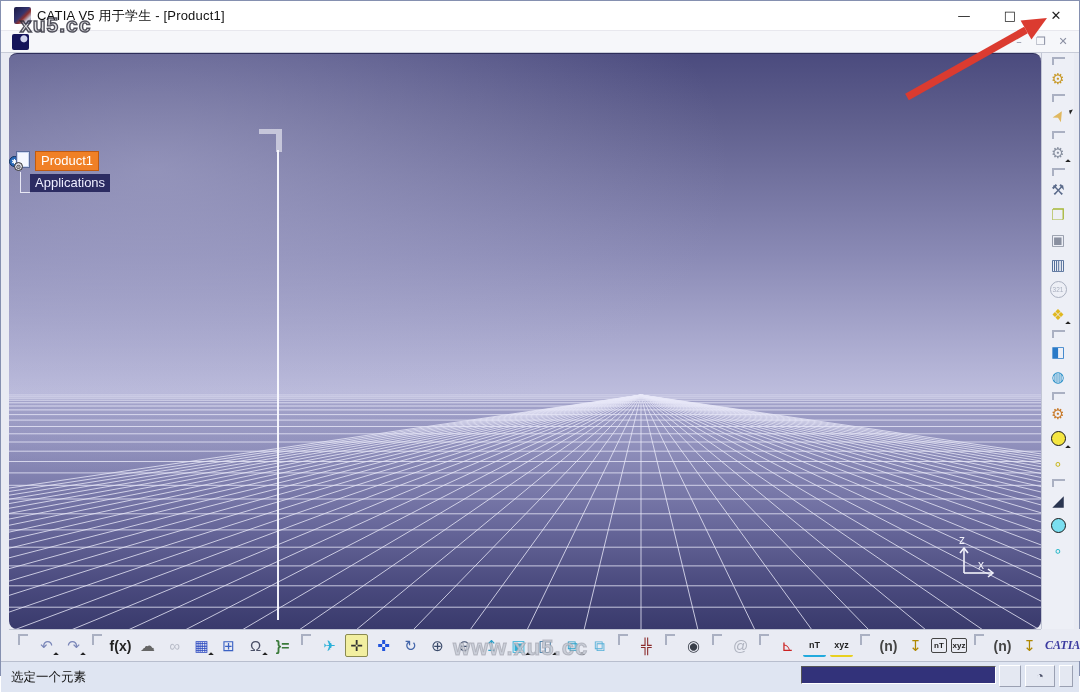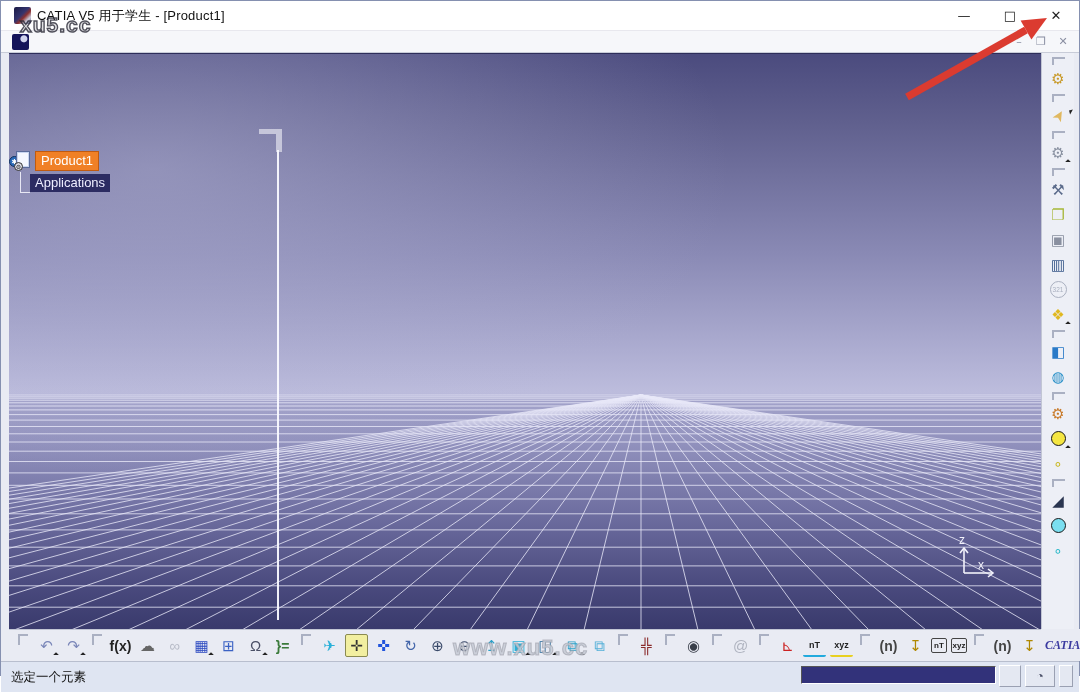--- a/index.html
+++ b/index.html
@@ -28,21 +28,21 @@
   .mdi-controls { margin-left:auto; display:flex; align-items:center; margin-right:8px; gap:6px; }
   .mdi-btn { font-size:11px; color:#8a8fa2; width:16px; text-align:center;
     font-family:"DejaVu Sans",sans-serif; }
 
   
   .viewport { position:absolute; left:8px; top:52px; width:1032px; height:576px; overflow:hidden;
     background:
       radial-gradient(ellipse 900px 480px at 14% 20%, rgba(176,176,210,.55), rgba(176,176,210,0) 64%),
       linear-gradient(180deg,#4b4b7e 0%, #60608e 12%, #8a8ab5 35%, #aeaed2 52%, #bdbddd 59%,
         #a4a4cb 59.6%, #9090bc 68%, #6e6ea0 80%, #4b4b7f 92%, #393a6c 100%);
-    border-top:1px solid #2e2e5a; }
+    border-top:1px solid #2e2e5a;border-radius:8px; }
   #grid { position:absolute; inset:0; }
   #grid line { stroke:#e8e8f8; stroke-width:1; opacity:.8; }
 
   
   .tree { position:absolute; left:0; top:96px; }
   .tree-row { display:flex; align-items:center; height:22px; position:relative; }
   .prod-glyph { position:relative; width:26px; height:22px; }
   .prod-gear { position:absolute; left:0; top:6px; width:11px; height:11px; border-radius:50%;
     background:#2a6ab8; border:1px solid #10305e; color:#fff; font-size:7px; line-height:10px; text-align:center; }
   .prod-page { position:absolute; left:7px; top:1px; width:14px; height:17px; background:#f4f6ff;

